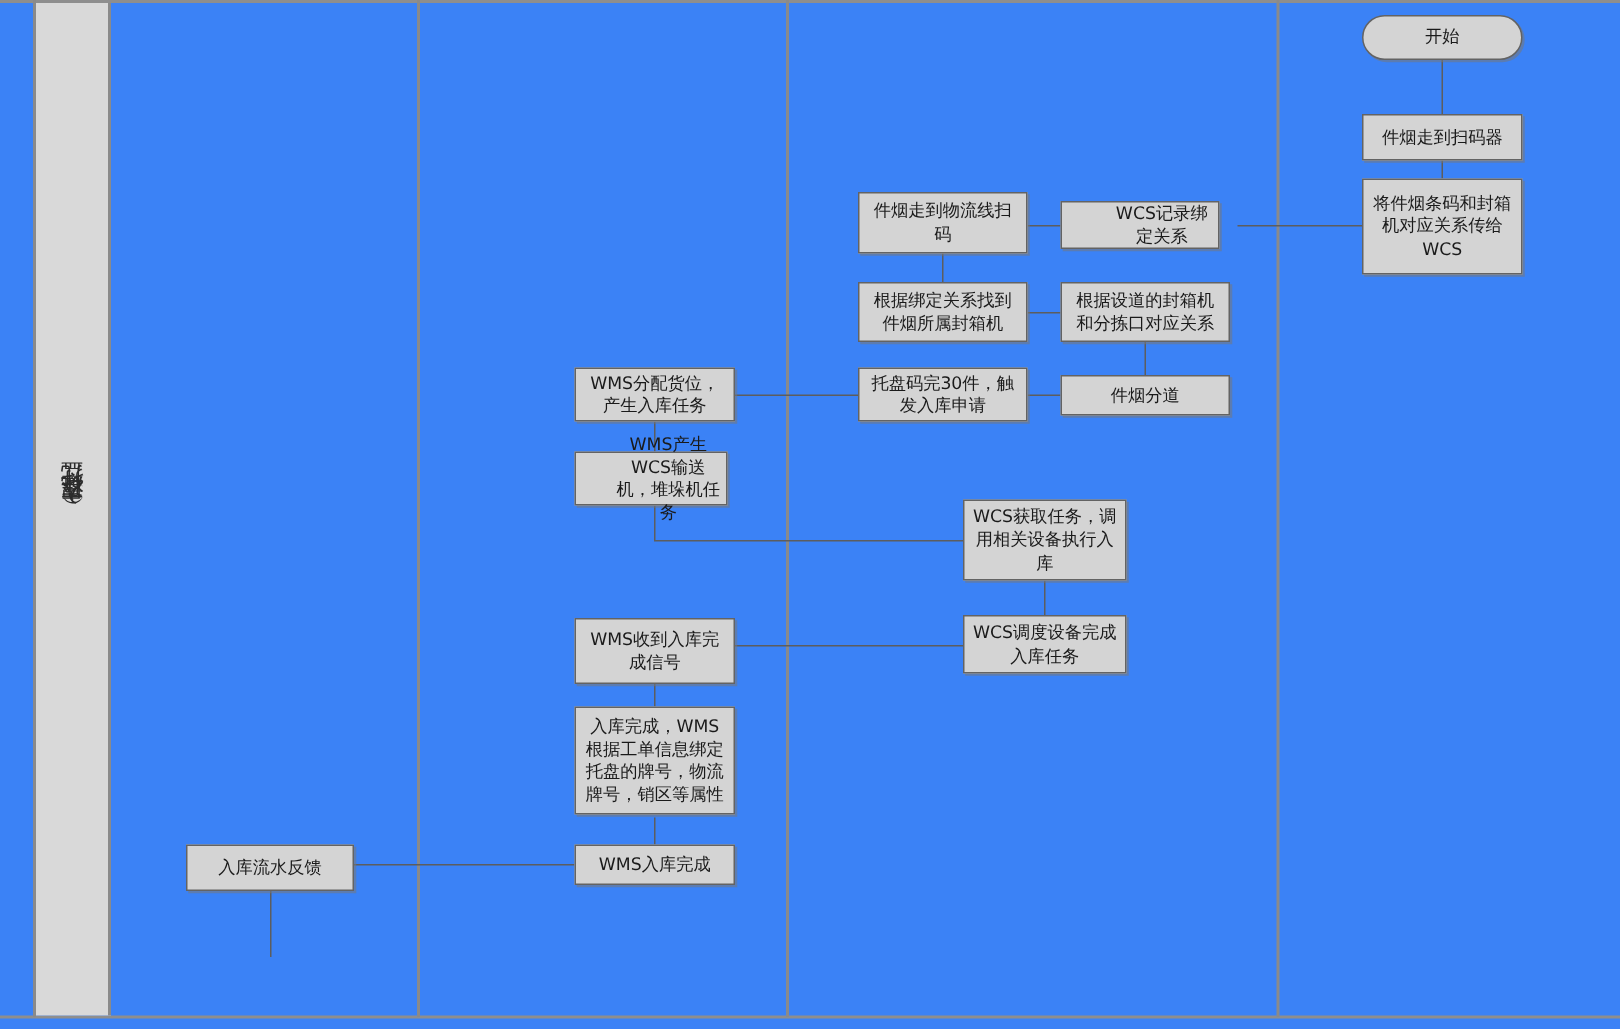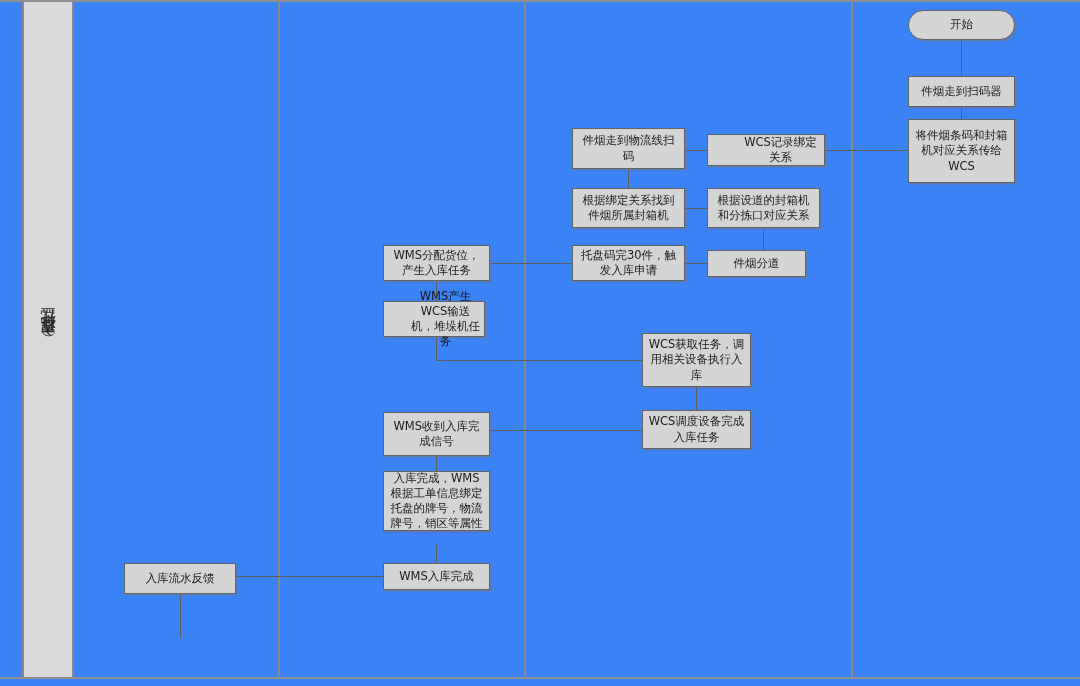--- a/index.html
+++ b/index.html
@@ -128,37 +128,37 @@
   </div>
 
   <div class="node" style="left:908px;top:76px;width:107px;height:31px;">
     <span class="txt">件烟走到扫码器</span>
   </div>
 
   <div class="node" style="left:908px;top:119px;width:107px;height:64px;">
     <span class="txt">将件烟条码和封箱机对应关系传给WCS</span>
   </div>
 
-  <div class="node" style="left:707px;top:134px;width:118px;height:32px;padding-left:33px;">
+  <div class="node" style="left:707px;top:134px;width:106px;height:32px;padding-left:33px;">
     <span class="txt">WCS记录绑定关系</span>
   </div>
 
   <div class="node" style="left:572px;top:128px;width:113px;height:41px;">
     <span class="txt">件烟走到物流线扫码</span>
   </div>
 
   <div class="node" style="left:572px;top:188px;width:113px;height:40px;">
     <span class="txt">根据绑定关系找到件烟所属封箱机</span>
   </div>
 
   <div class="node" style="left:707px;top:188px;width:113px;height:40px;">
     <span class="txt">根据设道的封箱机和分拣口对应关系</span>
   </div>
 
-  <div class="node" style="left:707px;top:250px;width:99px;height:27px;align-items:center;">
+  <div class="node" style="left:707px;top:250px;width:113px;height:27px;align-items:center;">
     <span class="txt">件烟分道</span>
   </div>
 
   <div class="node" style="left:572px;top:245px;width:113px;height:36px;">
     <span class="txt">托盘码完30件，触发入库申请</span>
   </div>
 
   <div class="node" style="left:383px;top:245px;width:107px;height:36px;">
     <span class="txt">WMS分配货位，产生入库任务</span>
   </div>
@@ -172,21 +172,21 @@
   </div>
 
   <div class="node" style="left:642px;top:410px;width:109px;height:39px;">
     <span class="txt">WCS调度设备完成入库任务</span>
   </div>
 
   <div class="node" style="left:383px;top:412px;width:107px;height:44px;">
     <span class="txt">WMS收到入库完成信号</span>
   </div>
 
-  <div class="node" style="left:383px;top:471px;width:107px;height:60px;">
+  <div class="node" style="left:383px;top:471px;width:107px;height:72px;">
     <span class="txt">入库完成，WMS根据工单信息绑定托盘的牌号，物流牌号，销区等属性</span>
   </div>
 
   <div class="node" style="left:383px;top:563px;width:107px;height:27px;">
     <span class="txt">WMS入库完成</span>
   </div>
 
   <div class="node" style="left:124px;top:563px;width:112px;height:31px;">
     <span class="txt">入库流水反馈</span>
   </div>

